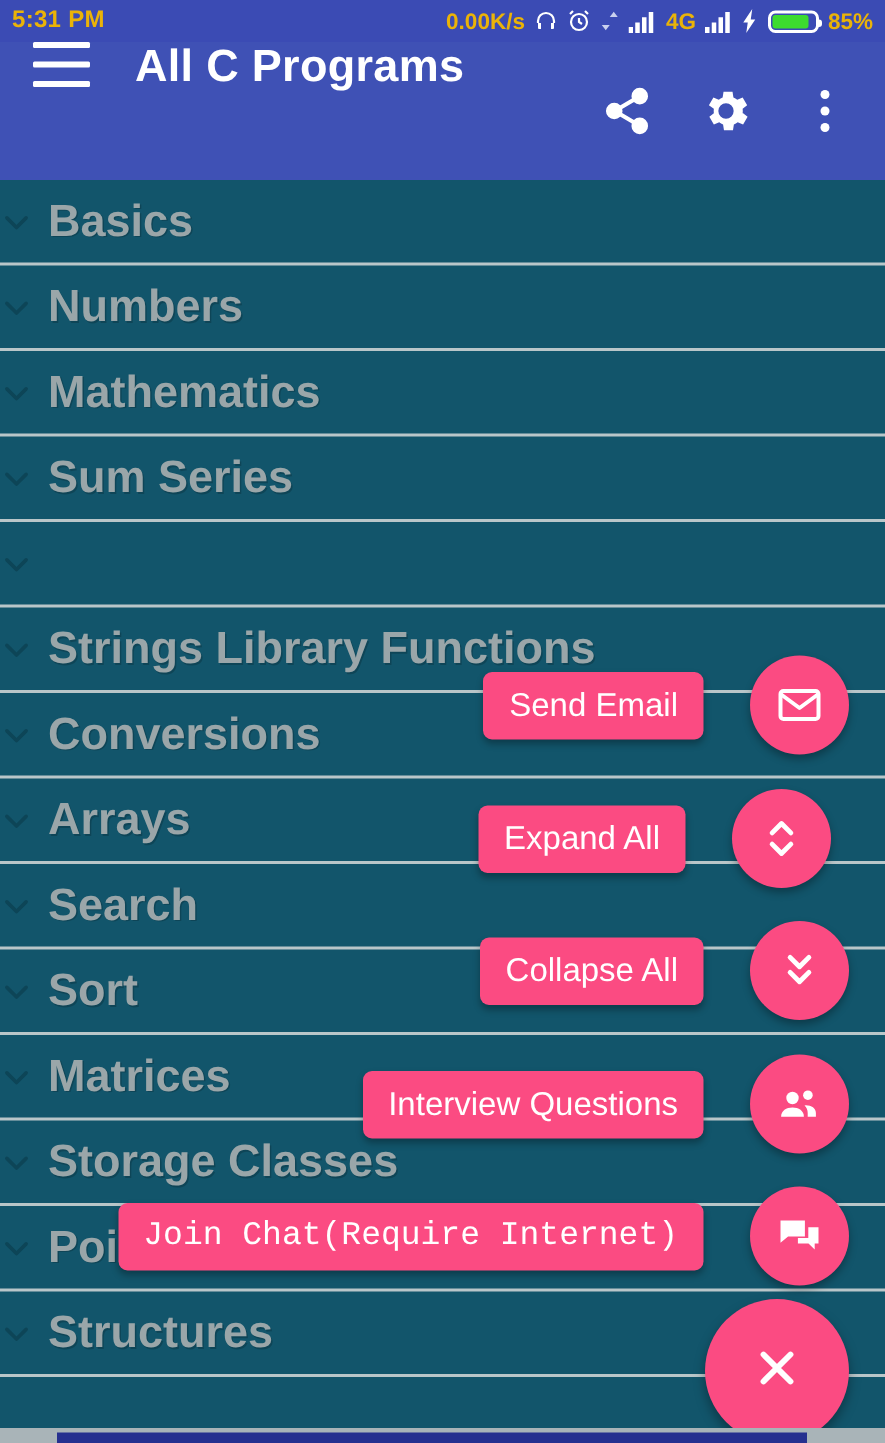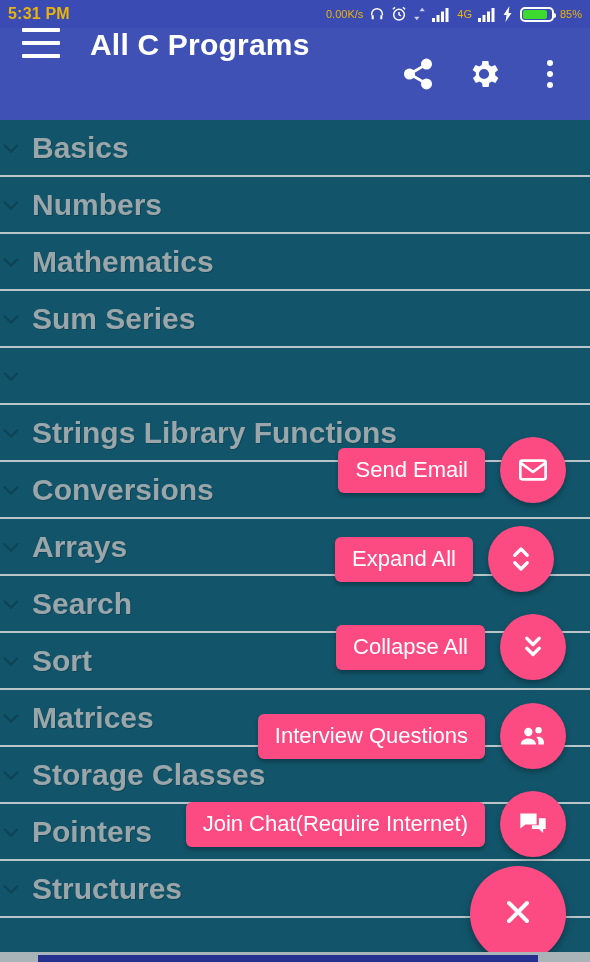--- a/index.html
+++ b/index.html
@@ -38,22 +38,22 @@
     white-space: nowrap;
   }
   .sb-right {
     margin-left: auto;
     display: flex;
     align-items: center;
     gap: 6px;
     white-space: nowrap;
   }
   .sb-text {
-    font-size: 11px;
-    font-weight: normal;
+    font-size: 15px;
+    font-weight: bold;
   }
   .sb-ico { display: flex; align-items: center; }
   .sb-ico svg { display: block; }
 
   .batt {
     width: 34px; height: 15px;
     border: 2px solid #ffffff;
     border-radius: 5px;
     position: relative;
     display: flex;
@@ -155,20 +155,21 @@
     position: absolute;
     top: 0; left: 0;
     width: 590px; height: 962px;
     pointer-events: none;
   }
   .fab-item {
     position: absolute;
     display: flex;
     align-items: center;
     pointer-events: auto;
+    gap: 16px;
   }
   .fab-label {
     background: #fb4b82;
     color: #ffffff;
     font-size: 22px;
     padding: 11px 17px 12px;
     border-radius: 6px;
     white-space: nowrap;
     box-shadow: 0 3px 5px rgba(0,0,0,.30);
     cursor: pointer;
@@ -493,21 +494,21 @@
           <svg width="32" height="32" viewBox="0 0 24 24" fill="#ffffff">
             <circle cx="8.5" cy="9" r="3.1"></circle>
             <circle cx="16.2" cy="7.6" r="2.4"></circle>
             <path d="M2.8 18.4c0-3 2.6-4.6 5.7-4.6s5.7 1.6 5.7 4.6z"></path>
             <path d="M15.2 12.6c2.8 0 5 1.4 5 3.9v1.9h-4.1v-1.9c0-1.6-.6-2.9-1.6-3.8z"></path>
           </svg>
         </span>
       </span>
     </div>
 
-    <div class="fab-item" style="right:24px; top:791px;">
+    <div class="fab-item" style="right:24px; top:791px;font-family:Liberation Mono, monospace;">
       <span class="fab-label">Join Chat(Require Internet)</span>
       <span class="fab-mini">
         <span>
           <svg width="32" height="32" viewBox="0 0 24 24" fill="#ffffff">
             <path d="M2.5 4.2h12.2v8.1H6.3L2.5 15.4z"></path>
             <path d="M16.4 7.6h5.1v8.1h-1.9v3.1l-3.1-3.1h-5.3V13h5.2z"></path>
           </svg>
         </span>
       </span>
     </div>

